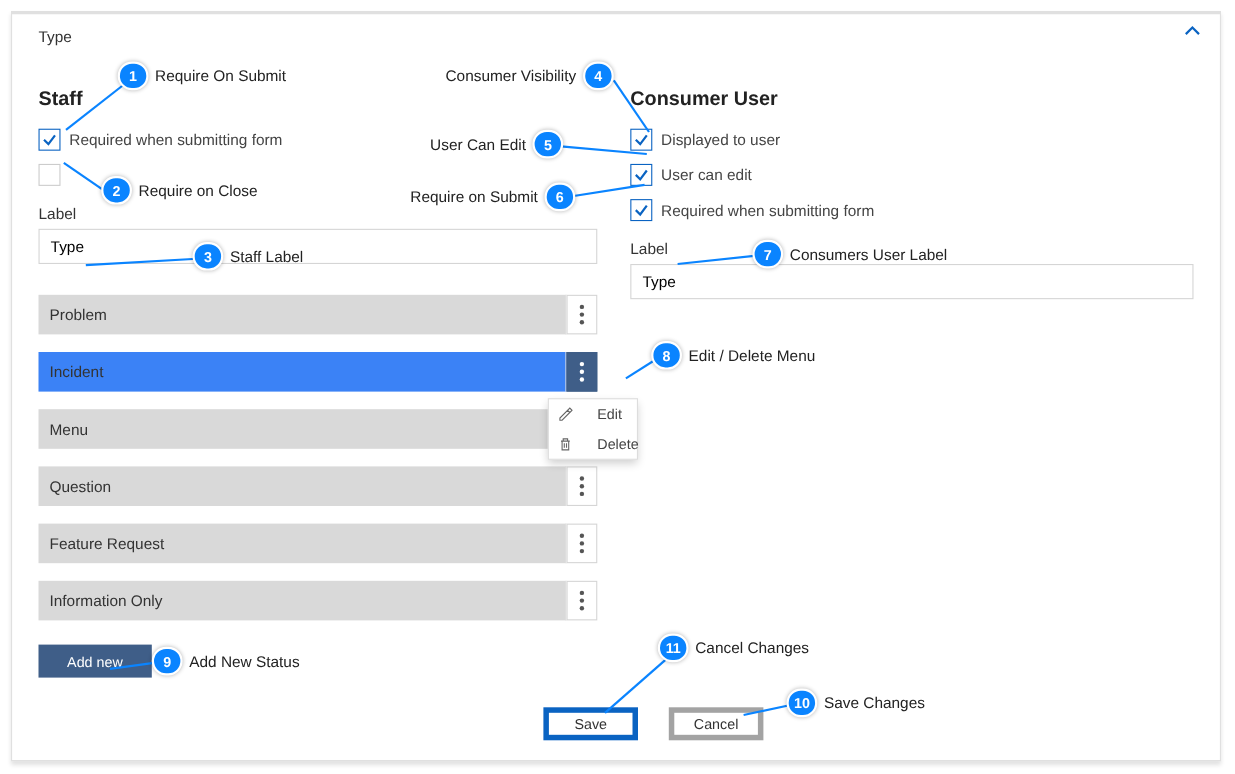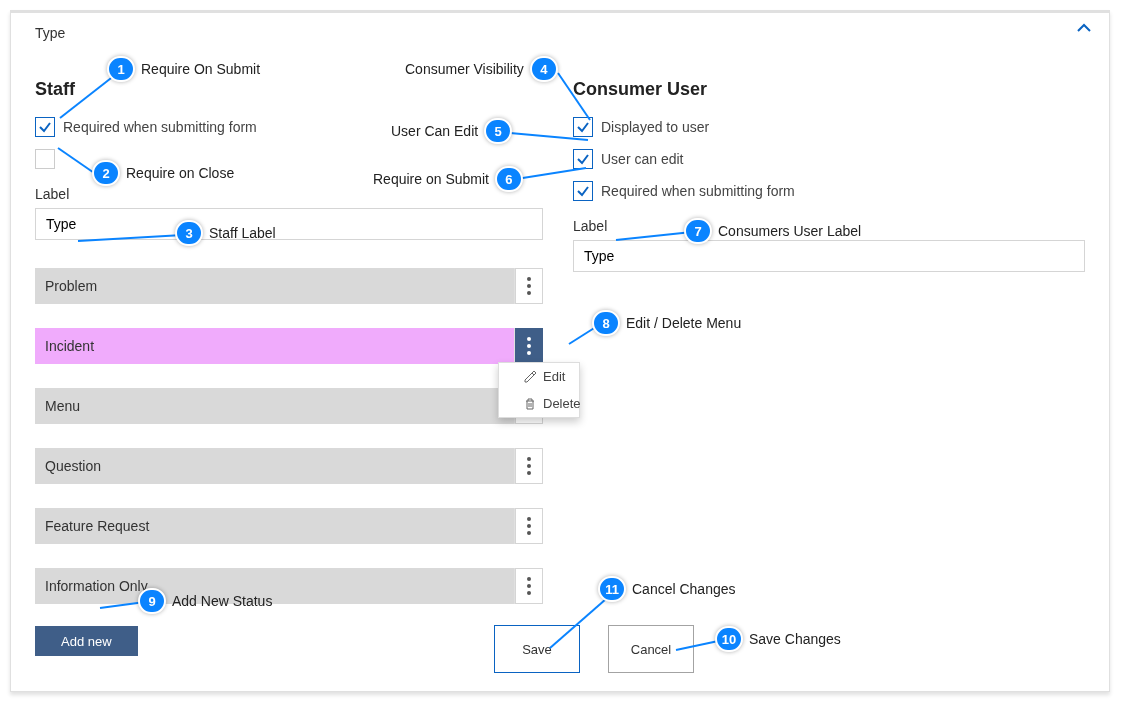--- a/index.html
+++ b/index.html
@@ -14,33 +14,33 @@
   .col-right { flex: 1; position: relative; }
   .section-title { font-weight: 700; font-size: 18px; color: #222; margin-bottom: 14px; margin-top: 16px; }
   .checkrow { display: flex; align-items: center; gap: 8px; margin-bottom: 6px; min-height: 26px; }
   .cbox { width: 20px; height: 20px; border: 1px solid #0a63c2; background: #fff; display: flex; align-items: center; justify-content: center; cursor: pointer; }
   .cbox.empty { border-color: #ccc; }
   .cbox svg { display: block; }
   .cbox-label { color: #444; }
   .field-label { font-size: 14px; color: #333; margin-top: 14px; margin-bottom: 6px; display:block; }
   .textinput { width: 100%; height: 32px; border: 1px solid #d5d5d5; padding: 0 10px; font-size: 14px; outline: none; }
   .list { margin-top: 28px; }
-  .list-item { display: flex; align-items: center; height: 36px; margin-bottom: 16px; margin-top: 24px; }
+  .list-item { display: flex; align-items: center; height: 36px; margin-bottom: 16px; }
   .list-item-body { flex: 1; height: 36px; background: #d9d9d9; display: flex; align-items: center; padding: 0 10px; color: #333; border-right: 1px solid #e0e0e0; }
   .kebab { width: 28px; height: 36px; border: 1px solid #d5d5d5; background: #fff; display:flex; align-items:center; justify-content:center; cursor:pointer; }
   .kebab.active { background: #3f5e88; border-color:#3f5e88; }
   .kebab-dots { display:flex; flex-direction:column; gap:3px; }
   .kebab-dots span { width:4px; height:4px; border-radius:50%; background:#555; display:block; }
   .kebab.active .kebab-dots span { background:#fff; }
   .dropdown { position:absolute; left: 463px; top: 299px; width: 82px; background:#fff; border:1px solid #ddd; box-shadow: 0 4px 8px rgba(0,0,0,0.2); z-index: 5; }
-  .dropdown-item { display:flex; align-items:center; gap:6px; padding:6px 24px; cursor:pointer; font-size:13px; color:#444; }
+  .dropdown-item { display:flex; align-items:center; gap:22px; padding:6px 8px; cursor:pointer; font-size:13px; color:#444; }
   .dropdown-item svg { flex-shrink:0; }
   .add-btn { display:inline-block; height: 30px; padding: 0 26px; background: #3f5e88; color: #fff; border: none; cursor:pointer; font-size: 13px; margin-top: 6px; }
   .footer-btns { position:absolute; left: 483px; bottom: 18px; display:flex; gap: 28px; }
-  .btn { width: 86px; height: 48px; border: 1px solid #a3a3a3; background:#fff; cursor:pointer; font-size:13px; color:#333; display:flex; align-items:center; justify-content:center; }
+  .btn { width: 86px; height: 30px; border: 5px solid #a3a3a3; background:#fff; cursor:pointer; font-size:13px; color:#333; display:flex; align-items:center; justify-content:center; }
   .btn.primary { border-color:#0a63c2; color:#333; }
   
   .callout { position:absolute; z-index: 20; display:flex; align-items:center; pointer-events:none; }
   .callout .badge { width:28px; height:26px; background:#0a84ff; color:#fff; border-radius: 13px; display:flex; align-items:center; justify-content:center; font-size:13px; font-weight:700; flex-shrink:0; border:2px solid #fff; box-shadow: 0 0 4px rgba(0,0,0,0.3); }
   .callout .cap { margin-left:6px; color:#222; font-size:14px; white-space:nowrap; }
   .callout.leftcap .cap { order:-1; margin-left:0; margin-right:6px; text-align:right; }
   svg.conn { position:absolute; z-index:15; pointer-events:none; }
   svg.conn line, svg.conn path { stroke:#0a84ff; stroke-width:2; fill:none; }
 </style>
 </head>
@@ -83,21 +83,21 @@
             <div class="kebab">
                 <div class="kebab-dots">
                   <span></span>
                   <span></span>
                   <span></span>
                 </div>
               </div>
           </div>
 
           <div class="list-item">
-            <div class="list-item-body" style="background:#f0abfc;">Incident</div>
+            <div class="list-item-body" style="background:#3b82f6;">Incident</div>
             <div class="kebab active">
                 <div class="kebab-dots">
                   <span></span>
                   <span></span>
                   <span></span>
                 </div>
               </div>
           </div>
 
           <div class="list-item">

